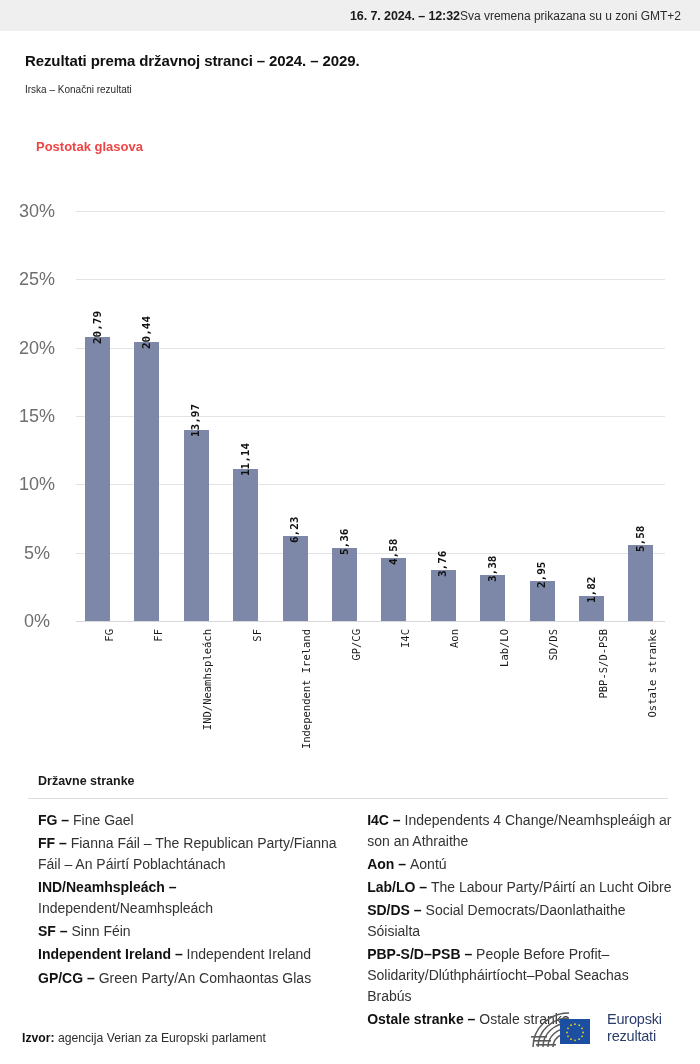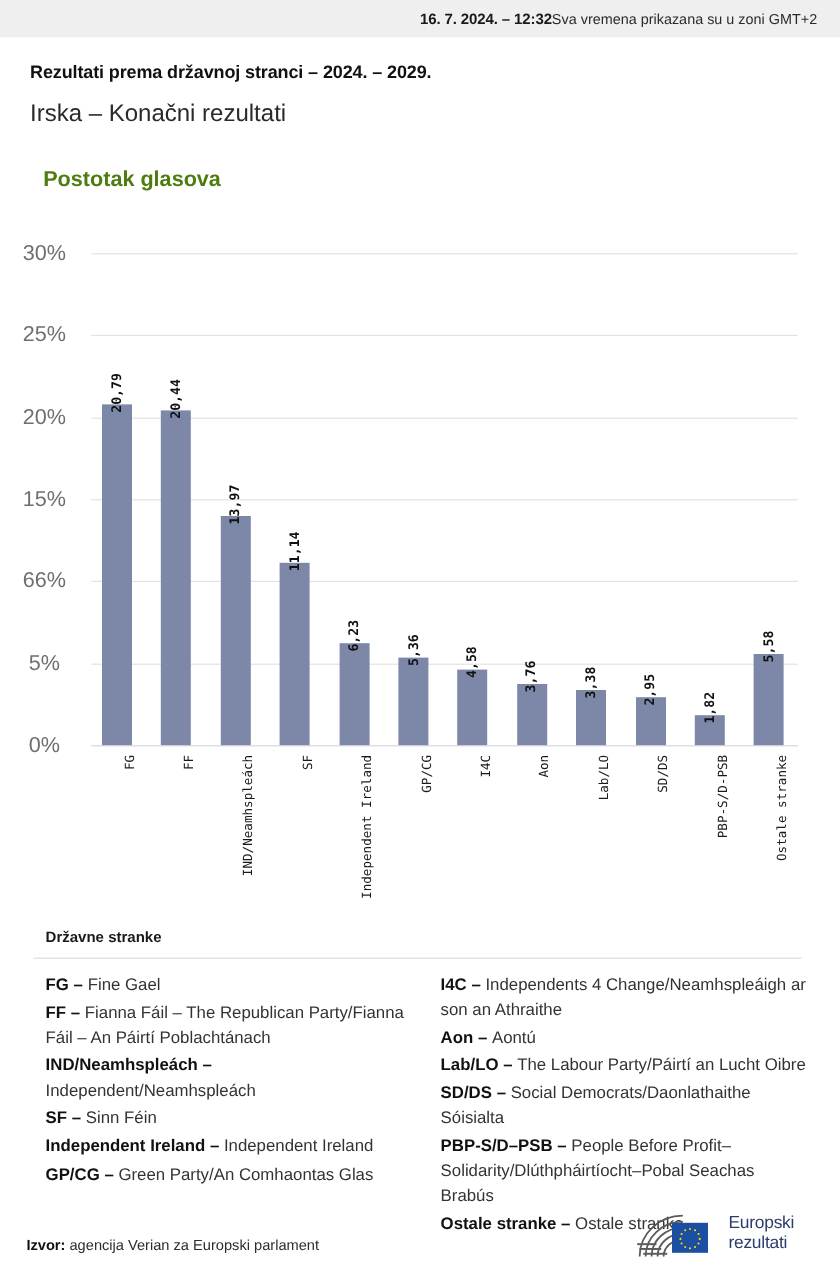--- a/index.html
+++ b/index.html
@@ -36,34 +36,34 @@
 
   
   .titles { padding: 21px 25px 0 25px; }
   .title-main {
     font-size: 15px;
     font-weight: bold;
     color: #111111;
     letter-spacing: -0.1px;
   }
   .title-sub {
-    font-size: 20px;
+    font-size: 10px;
     font-weight: normal;
     color: #2a2a2a;
     margin-top: 15px;
   }
 
   
   .axis-title {
     position: absolute;
     left: 36px;
     top: 139px;
-    font-size: 18px;
-    font-weight: bold;
-    color: #4d7c0f;
+    font-size: 13px;
+    font-weight: bold;
+    color: #ef4444;
   }
 
   #chart {
     position: absolute;
     left: 0;
     top: 0;
     width: 700px;
     height: 770px;
     pointer-events: none;
   }
@@ -212,21 +212,21 @@
       <div class="bar" style="left: 256px; height: 73.2533px; background: rgb(125, 136, 168);"></div>
       <div class="bar" style="left: 305.4px; height: 62.5933px; background: rgb(125, 136, 168);"></div>
       <div class="bar" style="left: 354.8px; height: 51.3867px; background: rgb(125, 136, 168);"></div>
       <div class="bar" style="left: 404.2px; height: 46.1933px; background: rgb(125, 136, 168);"></div>
       <div class="bar" style="left: 453.6px; height: 40.3167px; background: rgb(125, 136, 168);"></div>
       <div class="bar" style="left: 503px; height: 24.8733px; background: rgb(125, 136, 168);"></div>
       <div class="bar" style="left: 552.4px; height: 76.26px; background: rgb(125, 136, 168);"></div>
     </div>
 <div class="ylabel" style="left: 7px; top: 621px;">0%</div>
     <div class="ylabel" style="left: 7px; top: 552.667px;">5%</div>
-    <div class="ylabel" style="left: 7px; top: 484.333px;">66%</div>
+    <div class="ylabel" style="left: 7px; top: 484.333px;">10%</div>
     <div class="ylabel" style="left: 7px; top: 416px;">15%</div>
     <div class="ylabel" style="left: 7px; top: 347.667px;">20%</div>
     <div class="ylabel" style="left: 7px; top: 279.333px;">25%</div>
     <div class="ylabel" style="left: 7px; top: 211px;">30%</div>
     <div class="bar-value" style="left: 103.5px; top: 330.87px;">20,79</div>
     <div class="cat-label" style="left: 102.5px; top: 629px;">FG</div>
     <div class="bar-value" style="left: 152.9px; top: 335.653px;">20,44</div>
     <div class="cat-label" style="left: 151.9px; top: 629px;">FF</div>
     <div class="bar-value" style="left: 202.3px; top: 424.077px;">13,97</div>
     <div class="cat-label" style="left: 201.3px; top: 629px;">IND/Neamhspleách</div>

